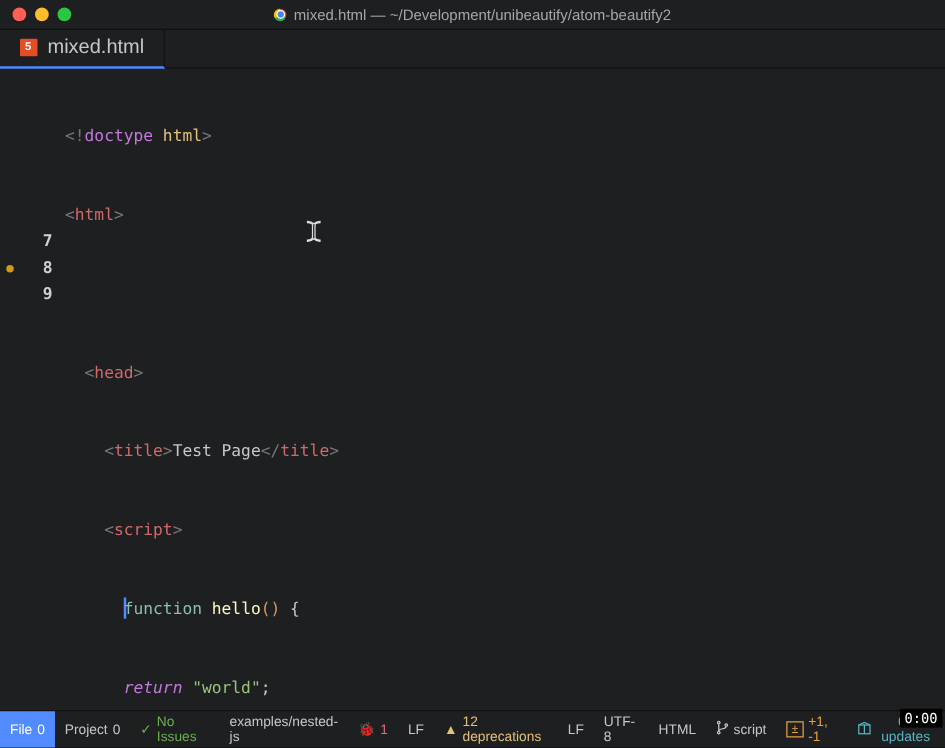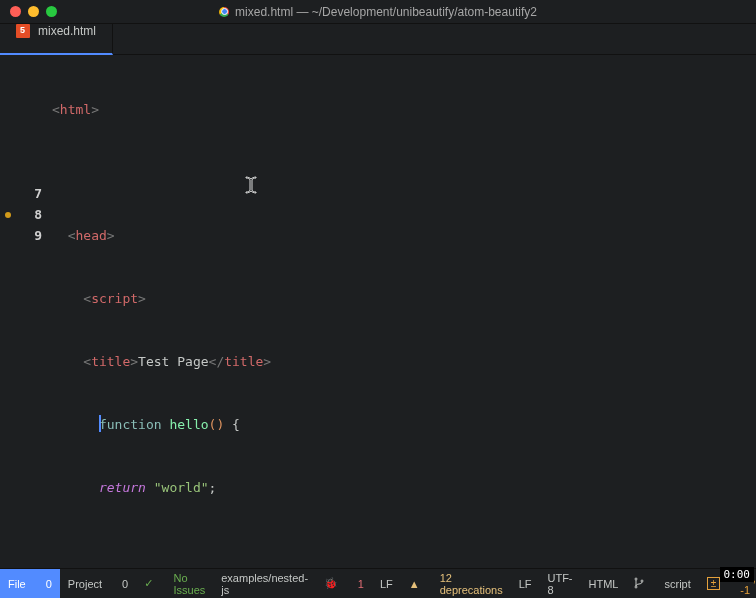--- a/index.html
+++ b/index.html
@@ -54,25 +54,26 @@
     height: 31px;
     background: #1d1f21;
     display: flex;
     align-items: center;
     border-bottom: 1px solid #111;
   }
   .tab {
     height: 31px;
     padding: 0 16px;
     display: flex;
+    align-items: center;
     gap: 8px;
     border-right: 1px solid #111;
     color: #c5c8c6;
     font-family: -apple-system, sans-serif;
-    font-size: 12px;
+    font-size: 16px;
     position: relative;
   }
   .tab.active {
     border-bottom: 2px solid #528bff;
   }
   .file-icon {
     width: 14px; height: 14px; background: #e44d26; border-radius: 1px;
     position: relative;
   }
   .file-icon::after {
@@ -110,21 +111,21 @@
     white-space: pre;
     line-height: 21px;
     color: #c5c8c6;
   }
   .code-line { height: 21px; }
   .br { color: #777; }
   .tag { color: #d16969; }
   .kw { color: #c678dd; }
   .attr { color: #e6c07b; }
   .fn { color: #8abeb7; }
-  .fname { color: #86efac; margin-top: 32px; }
+  .fname { color: #fef9c3; margin-top: 32px; }
   .param { color: #de935f; }
   .str { color: #98c379; }
   .punct { color: #c5c8c6; }
   .ret { color: #c678dd; font-style: italic; }
   .cursor-caret {
     display: inline-block;
     width: 2px; height: 17px; background: #528bff;
     vertical-align: text-bottom;
     margin-right: -2px;
   }
@@ -146,21 +147,21 @@
     font-family: -apple-system, sans-serif;
     font-size: 11px;
     color: #c5c8c6;
     border-top: 1px solid #111;
   }
   .status-item {
     height: 30px;
     display: flex;
     align-items: center;
     padding: 0 8px;
-    gap: 20px;
+    gap: 4px;
   }
   .status-file { background: #528bff; color: #fff; }
   .green { color: #6aaf50; }
   .warn { color: #e5c07b; }
   .red { color: #e06c75; }
   .right { margin-left: auto; }
   .box-orange { border: 1px solid #e5a13c; padding: 0 3px; color:#e5a13c; font-size:10px;}
   .cyan { color: #56b6c2; text-align: center; }
   .branch-icon { display:inline-block; width:10px; }
 
@@ -211,25 +212,26 @@
     <div class="gutter-line"></div>
     <div class="gutter-line"></div>
     <div class="gutter-line"></div>
     <div class="gutter-line"></div>
     <div class="gutter-line"></div>
     <div class="gutter-line"></div>
     <div class="gutter-line"></div>
   </div>
 
   <div class="code">
+    <div class="code-line"><span class="br">&lt;!</span><span class="kw">doctype</span><span> </span><span class="attr">html</span><span class="br">&gt;</span></div>
     <div class="code-line"><span class="br">&lt;</span><span class="tag">html</span><span class="br">&gt;</span></div>
     <div class="code-line"><span></span></div>
     <div class="code-line"><span class="br">  &lt;</span><span class="tag">head</span><span class="br">&gt;</span></div>
+    <div class="code-line"><span class="br">    &lt;</span><span class="tag">title</span><span class="br">&gt;</span><span>Test Page</span><span class="br">&lt;/</span><span class="tag">title</span><span class="br">&gt;</span></div>
     <div class="code-line"><span class="br">    &lt;</span><span class="tag">script</span><span class="br">&gt;</span></div>
-    <div class="code-line"><span class="br">    &lt;</span><span class="tag">title</span><span class="br">&gt;</span><span>Test Page</span><span class="br">&lt;/</span><span class="tag">title</span><span class="br">&gt;</span></div>
     <div class="code-line"><span>      </span><span class="cursor-caret"></span><span class="fn">function</span><span> </span><span class="fname">hello</span><span class="param">()</span><span class="punct"> {</span></div>
     <div class="code-line"><span>      </span><span class="ret">return</span><span> </span><span class="str">"world"</span><span class="punct">;</span></div>
     
     
     
     
     
     
     
     

